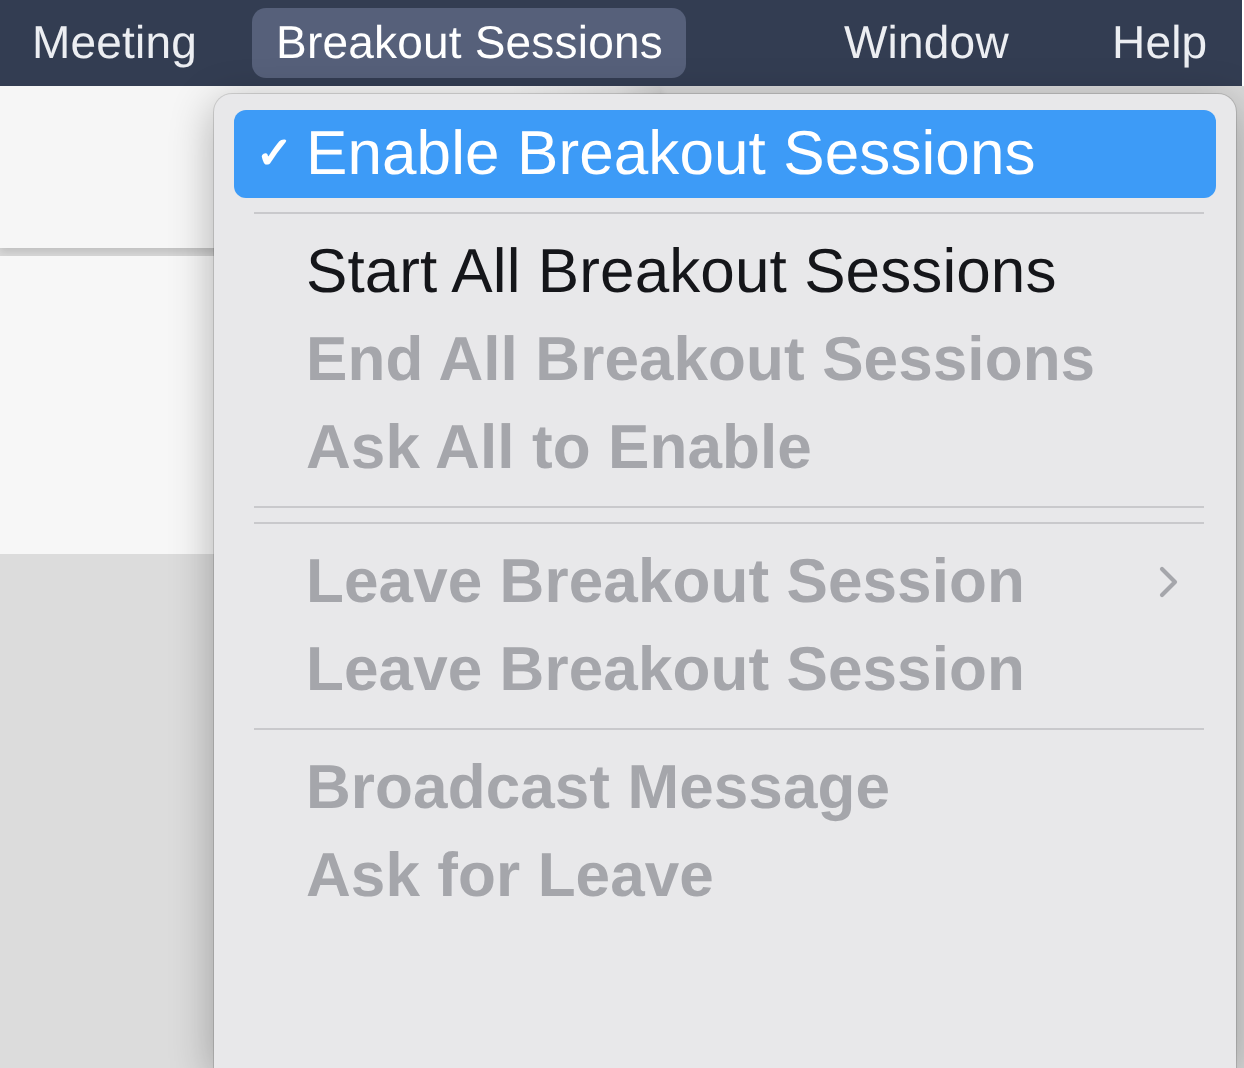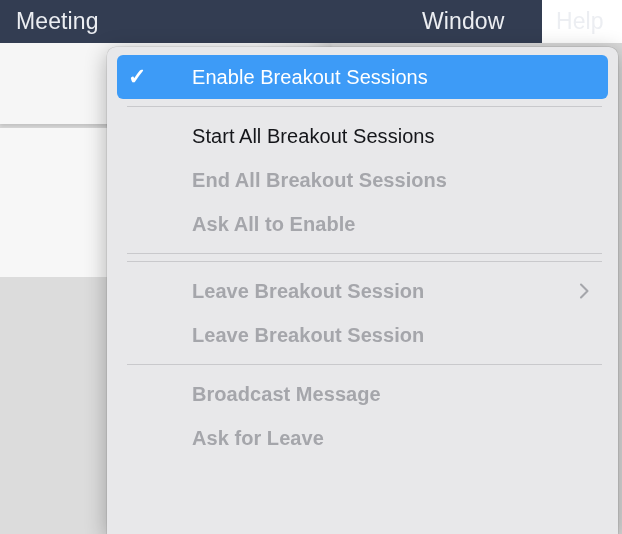--- a/index.html
+++ b/index.html
@@ -47,21 +47,21 @@
     left: 255px; top: 0;
     width: 75px; height: 491px;
     background: linear-gradient(to right, rgba(0,0,0,0) 0%, rgba(0,0,0,0.06) 70%, rgba(0,0,0,0.14) 100%);
     pointer-events: none;
   }
 
   
   #menubar {
     position: absolute;
     left: 0; top: 0;
-    width: 542px; height: 43px;
+    width: 621px; height: 43px;
     background: #333d52;
     z-index: 10;
   }
   .menubar-item {
     position: absolute;
     top: 4px;
     height: 35px;
     line-height: 35px;
     color: #eceef2;
     font-size: 23px;
@@ -95,25 +95,24 @@
     height: 44px;
     margin: 0 10px;
     border-radius: 6px;
     display: flex;
     align-items: center;
     box-sizing: border-box;
     padding-left: 36px;
     padding-right: 16px;
   }
   .menu-item .label {
-    font-size: 20px;
+    font-size: 31px;
     color: #15161a;
     white-space: nowrap;
     letter-spacing: 0.05px;
-    margin-left: 39px;
   }
   .menu-item.disabled .label {
     color: #a5a6ab;
     font-weight: bold;
   }
   .menu-item.highlighted {
     background: #3d9bf7;
   }
   .menu-item.highlighted .label {
     color: #ffffff;
@@ -148,20 +147,21 @@
 
 <div id="app-backdrop">
   <div id="backdrop-toolbar"></div>
   <div id="backdrop-content"></div>
   <div id="backdrop-lower"></div>
   <div id="backdrop-edge-shade"></div>
 </div>
 
 <div id="menubar">
     <div class="menubar-item" style="left: 4px;">Meeting</div>
+    <div class="menubar-item active" style="left: 126px;">Breakout Sessions</div>
     <div class="menubar-item" style="left: 544px;">Help</div>
     <div class="menubar-item" style="left: 410px;">Window</div>
   </div>
 
 <div id="dropdown">
     <div class="menu-item highlighted">
       <span class="check-mark">✓</span>
       <span class="label">Enable Breakout Sessions</span>
     </div>
     <div class="menu-sep"></div>

